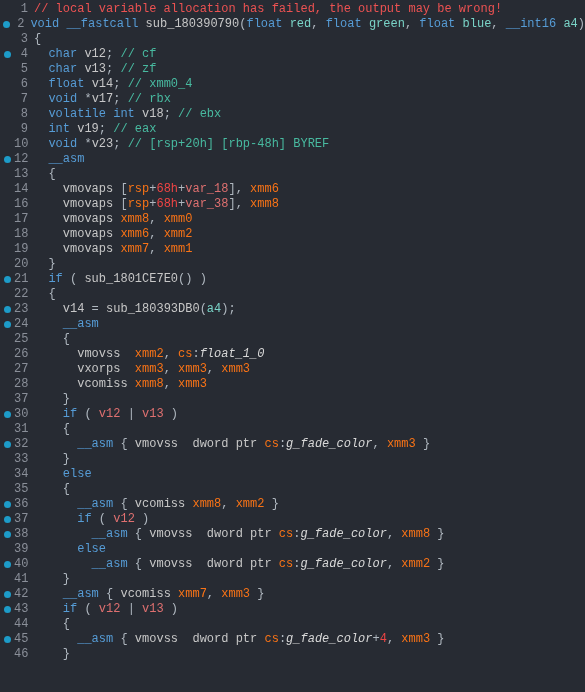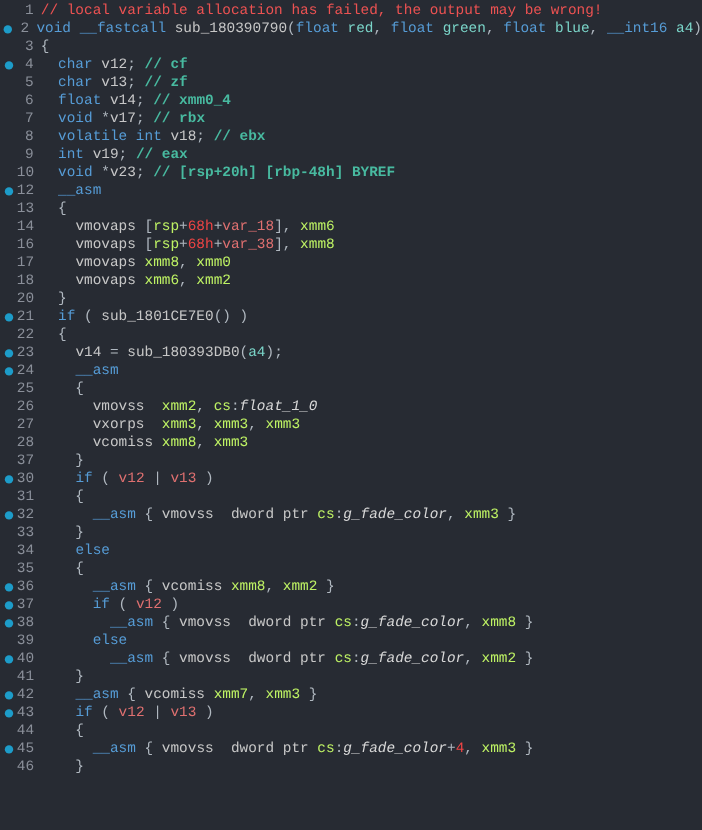--- a/index.html
+++ b/index.html
@@ -36,24 +36,24 @@
   padding-right: 6px;
 }
 .code {
   white-space: pre;
 }
 .c-comment { color: #ec5252; }
 .c-kw { color: #569cd6; }
 .c-func { color: #c7c7c7; }
 .c-param { color: #7ad4c8; }
 .c-var { color: #c7c7c8; }
-.c-str { color: #48baa0; font-weight: bold; }
+.c-str { color: #48baa0; }
 .c-punc { color: #b0b8c0; }
 .c-asm { color: #c7c7c7; }
-.c-reg { color: #bef264; }
+.c-reg { color: #f97316; }
 .c-global { color: #d8d8d8; font-style: italic; }
 .c-bad { color: #df7070; }
 .c-green { color: #ef4444; }
 </style>
 </head>
 <body>
 
 <div id="editor">
     <div class="line">
       <div class="bp"></div>
@@ -136,20 +136,25 @@
       <div class="ln">17</div>
       <div class="code"><span class="c-punc">    </span><span class="c-asm">vmovaps </span><span class="c-reg">xmm8</span><span class="c-punc">, </span><span class="c-reg">xmm0</span></div>
     </div>
     <div class="line">
       <div class="bp"></div>
       <div class="ln">18</div>
       <div class="code"><span class="c-punc">    </span><span class="c-asm">vmovaps </span><span class="c-reg">xmm6</span><span class="c-punc">, </span><span class="c-reg">xmm2</span></div>
     </div>
     <div class="line">
       <div class="bp"></div>
+      <div class="ln">19</div>
+      <div class="code"><span class="c-punc">    </span><span class="c-asm">vmovaps </span><span class="c-reg">xmm7</span><span class="c-punc">, </span><span class="c-reg">xmm1</span></div>
+    </div>
+    <div class="line">
+      <div class="bp"></div>
       <div class="ln">20</div>
       <div class="code"><span class="c-punc">  }</span></div>
     </div>
     <div class="line">
       <div class="bp">
         <div class="dot"></div>
       </div>
       <div class="ln">21</div>
       <div class="code"><span class="c-punc">  </span><span class="c-kw">if</span><span class="c-punc"> ( </span><span class="c-func">sub_1801CE7E0</span><span class="c-punc">() )</span></div>
     </div>

